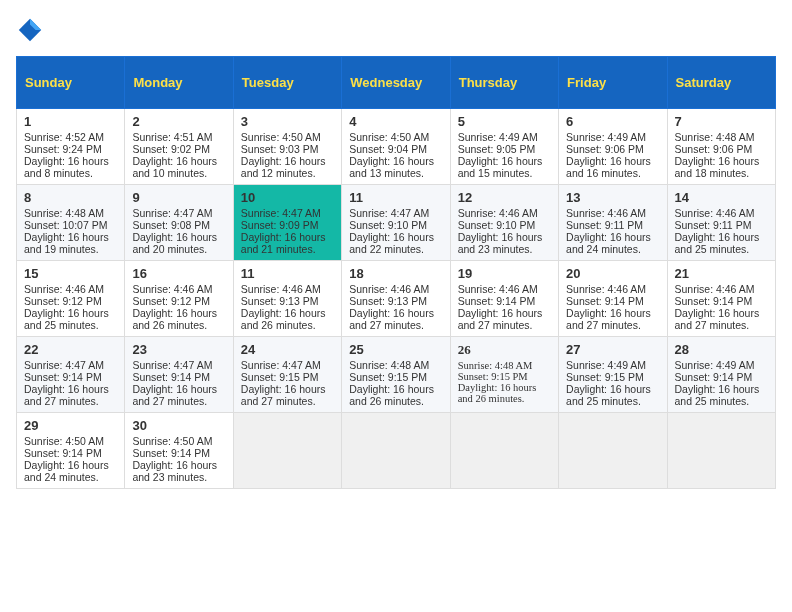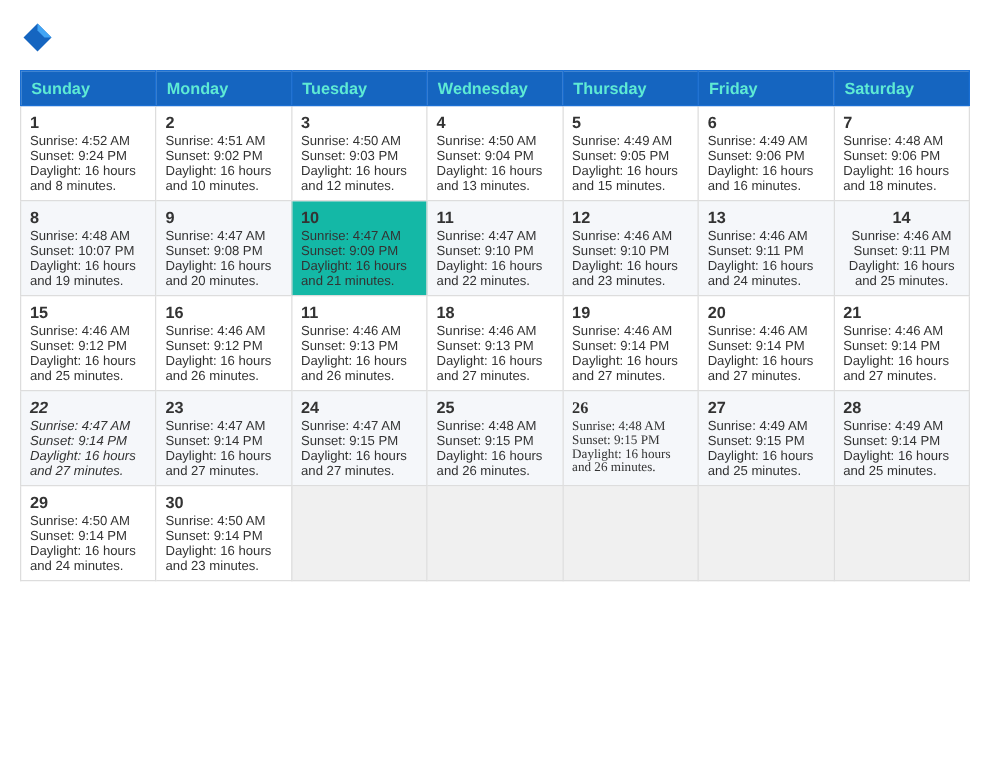--- a/index.html
+++ b/index.html
@@ -52,23 +52,23 @@
       font-size: 14px;
       color: #555;
     }
     .calendar {
       width: 100%;
       border-collapse: collapse;
       border: 1px solid #ccc;
     }
     .calendar th {
       background-color: #1565c0;
-      color: #5eead4;
+      color: #fde047;
       text-align: left;
-      padding: 6px 8px;
+      padding: 18px 8px;
       font-size: 13px;
       border: 1px solid #1a6fd4;
     }
     .calendar td {
       vertical-align: top;
       padding: 5px 7px;
       border: 1px solid #ddd;
       font-size: 10.5px;
       color: #333;
       background: #fff;
@@ -127,33 +127,33 @@
         <td><span class="day-num">6</span><span>Sunrise: 4:49 AM</span><br><span>Sunset: 9:06 PM</span><br><span>Daylight: 16 hours and 16 minutes.</span></td>
         <td><span class="day-num">7</span><span>Sunrise: 4:48 AM</span><br><span>Sunset: 9:06 PM</span><br><span>Daylight: 16 hours and 18 minutes.</span></td>
       </tr>
       <tr style="background: rgb(245, 247, 250);">
         <td style="background: rgb(245, 247, 250);"><span class="day-num">8</span><span>Sunrise: 4:48 AM</span><br><span>Sunset: 10:07 PM</span><br><span>Daylight: 16 hours and 19 minutes.</span></td>
         <td style="background: rgb(245, 247, 250);"><span class="day-num">9</span><span>Sunrise: 4:47 AM</span><br><span>Sunset: 9:08 PM</span><br><span>Daylight: 16 hours and 20 minutes.</span></td>
         <td style="background: #14b8a6;"><span class="day-num">10</span><span>Sunrise: 4:47 AM</span><br><span>Sunset: 9:09 PM</span><br><span>Daylight: 16 hours and 21 minutes.</span></td>
         <td style="background: rgb(245, 247, 250);"><span class="day-num">11</span><span>Sunrise: 4:47 AM</span><br><span>Sunset: 9:10 PM</span><br><span>Daylight: 16 hours and 22 minutes.</span></td>
         <td style="background: rgb(245, 247, 250);"><span class="day-num">12</span><span>Sunrise: 4:46 AM</span><br><span>Sunset: 9:10 PM</span><br><span>Daylight: 16 hours and 23 minutes.</span></td>
         <td style="background: rgb(245, 247, 250);"><span class="day-num">13</span><span>Sunrise: 4:46 AM</span><br><span>Sunset: 9:11 PM</span><br><span>Daylight: 16 hours and 24 minutes.</span></td>
-        <td style="background: rgb(245, 247, 250); text-align: center;"><span class="day-num">14</span><span>Sunrise: 4:46 AM</span><br><span>Sunset: 9:11 PM</span><br><span>Daylight: 16 hours and 25 minutes.</span></td>
+        <td style="background: rgb(245, 247, 250);"><span class="day-num">14</span><span>Sunrise: 4:46 AM</span><br><span>Sunset: 9:11 PM</span><br><span>Daylight: 16 hours and 25 minutes.</span></td>
       </tr>
       <tr style="background: rgb(255, 255, 255);">
         <td><span class="day-num">15</span><span>Sunrise: 4:46 AM</span><br><span>Sunset: 9:12 PM</span><br><span>Daylight: 16 hours and 25 minutes.</span></td>
         <td><span class="day-num">16</span><span>Sunrise: 4:46 AM</span><br><span>Sunset: 9:12 PM</span><br><span>Daylight: 16 hours and 26 minutes.</span></td>
         <td><span class="day-num">11</span><span>Sunrise: 4:46 AM</span><br><span>Sunset: 9:13 PM</span><br><span>Daylight: 16 hours and 26 minutes.</span></td>
         <td><span class="day-num">18</span><span>Sunrise: 4:46 AM</span><br><span>Sunset: 9:13 PM</span><br><span>Daylight: 16 hours and 27 minutes.</span></td>
         <td><span class="day-num">19</span><span>Sunrise: 4:46 AM</span><br><span>Sunset: 9:14 PM</span><br><span>Daylight: 16 hours and 27 minutes.</span></td>
         <td><span class="day-num">20</span><span>Sunrise: 4:46 AM</span><br><span>Sunset: 9:14 PM</span><br><span>Daylight: 16 hours and 27 minutes.</span></td>
         <td><span class="day-num">21</span><span>Sunrise: 4:46 AM</span><br><span>Sunset: 9:14 PM</span><br><span>Daylight: 16 hours and 27 minutes.</span></td>
       </tr>
       <tr style="background: rgb(245, 247, 250);">
-        <td style="background: rgb(245, 247, 250); font-style: italic;"><span class="day-num">22</span><span>Sunrise: 4:47 AM</span><br><span>Sunset: 9:14 PM</span><br><span>Daylight: 16 hours and 27 minutes.</span></td>
+        <td style="background: rgb(245, 247, 250);"><span class="day-num">22</span><span>Sunrise: 4:47 AM</span><br><span>Sunset: 9:14 PM</span><br><span>Daylight: 16 hours and 27 minutes.</span></td>
         <td style="background: rgb(245, 247, 250);"><span class="day-num">23</span><span>Sunrise: 4:47 AM</span><br><span>Sunset: 9:14 PM</span><br><span>Daylight: 16 hours and 27 minutes.</span></td>
         <td style="background: rgb(245, 247, 250);"><span class="day-num">24</span><span>Sunrise: 4:47 AM</span><br><span>Sunset: 9:15 PM</span><br><span>Daylight: 16 hours and 27 minutes.</span></td>
         <td style="background: rgb(245, 247, 250);"><span class="day-num">25</span><span>Sunrise: 4:48 AM</span><br><span>Sunset: 9:15 PM</span><br><span>Daylight: 16 hours and 26 minutes.</span></td>
         <td style="background: rgb(245, 247, 250); font-family: Liberation Serif, serif;"><span class="day-num">26</span><span>Sunrise: 4:48 AM</span><br><span>Sunset: 9:15 PM</span><br><span>Daylight: 16 hours and 26 minutes.</span></td>
         <td style="background: rgb(245, 247, 250);"><span class="day-num">27</span><span>Sunrise: 4:49 AM</span><br><span>Sunset: 9:15 PM</span><br><span>Daylight: 16 hours and 25 minutes.</span></td>
         <td style="background: rgb(245, 247, 250);"><span class="day-num">28</span><span>Sunrise: 4:49 AM</span><br><span>Sunset: 9:14 PM</span><br><span>Daylight: 16 hours and 25 minutes.</span></td>
       </tr>
       <tr style="background: rgb(255, 255, 255);">
         <td><span class="day-num">29</span><span>Sunrise: 4:50 AM</span><br><span>Sunset: 9:14 PM</span><br><span>Daylight: 16 hours and 24 minutes.</span></td>
         <td><span class="day-num">30</span><span>Sunrise: 4:50 AM</span><br><span>Sunset: 9:14 PM</span><br><span>Daylight: 16 hours and 23 minutes.</span></td>

